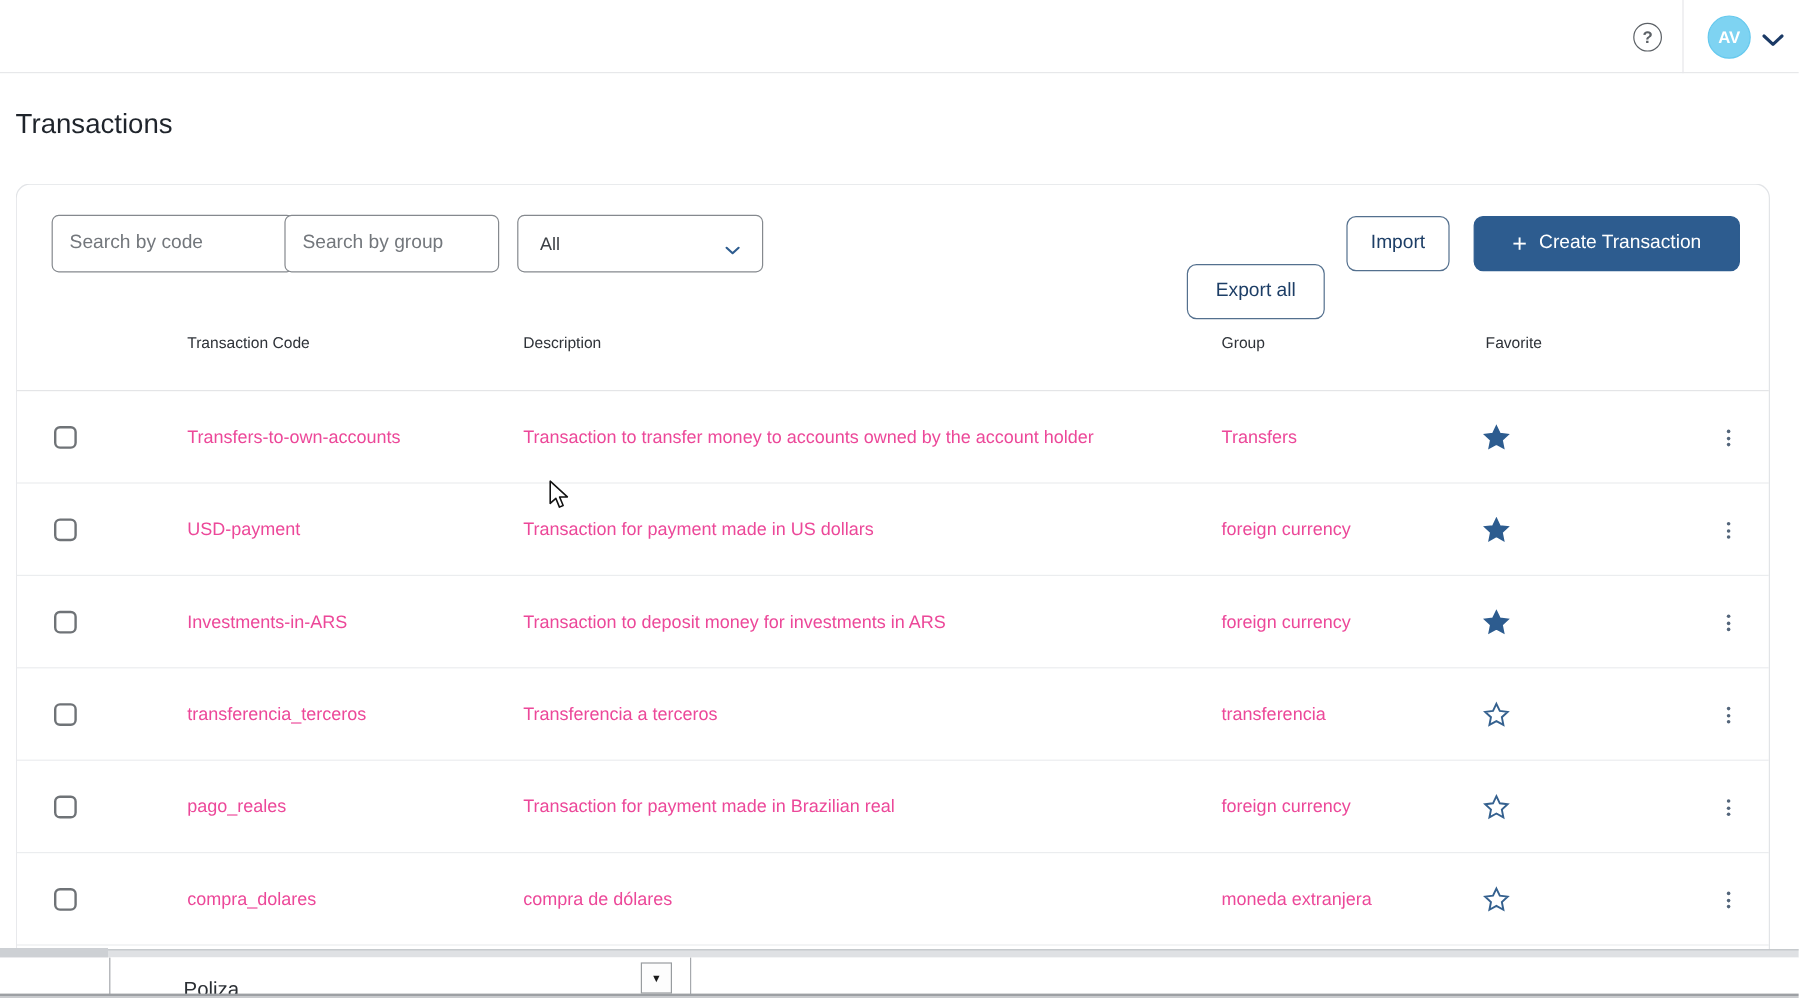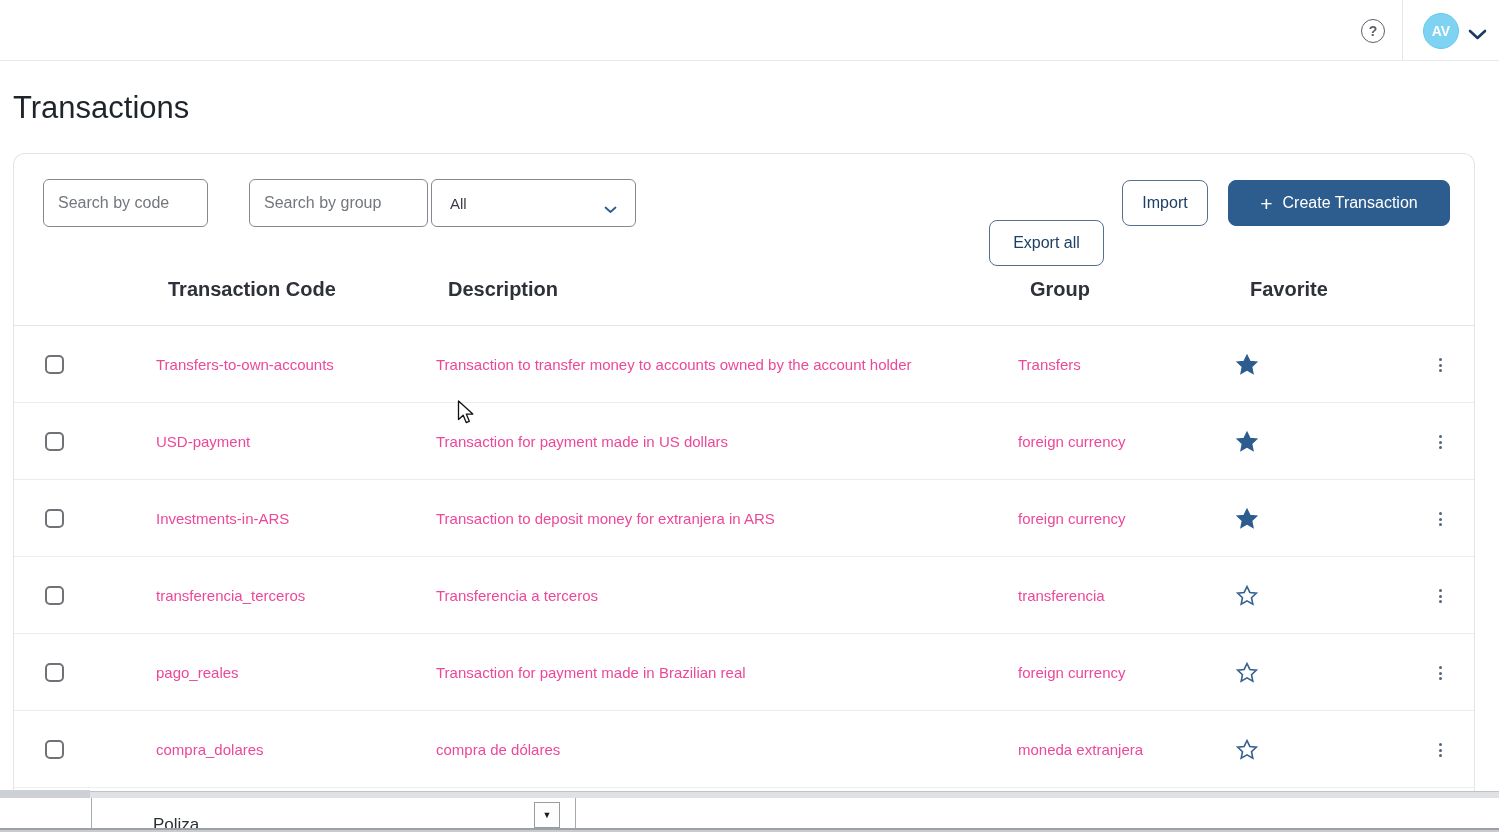--- a/index.html
+++ b/index.html
@@ -16,50 +16,50 @@
   .help-btn { position:absolute; left:1361px; top:19px; width:24px; height:24px; border-radius:50%;
     border:1.6px solid #5c6166; color:#5c6166; background:#fff; font-size:14px; font-weight:bold;
     display:flex; align-items:center; justify-content:center; cursor:pointer; }
   .topbar-divider { position:absolute; left:1402px; top:0; width:1px; height:61px; background:#e6e7e9; }
   .avatar { position:absolute; left:1423px; top:13px; width:36px; height:36px; border-radius:50%;
     background:#7ed3f2; border:1px solid #66c9ee; color:#fff; font-weight:bold; font-size:14px;
     display:flex; align-items:center; justify-content:center; cursor:pointer; }
   .user-chevron { position:absolute; left:1468px; top:26px; cursor:pointer; }
 
   
-  .page-title { position:absolute; left:13px; top:90px; font-size:31px; font-weight:500; color:#1f242b; }
+  .page-title { position:absolute; left:13px; top:90px; font-size:23px; font-weight:500; color:#1f242b; }
 
   
   .card { position:absolute; left:13px; top:153px; width:1462px; height:639px;
     background:#fff; border:1px solid #e2e4e7; border-bottom:none; border-radius:12px 12px 0 0; }
 
   
   .inp { position:absolute; top:25px; height:48px; border:1px solid #85898e; border-radius:6px;
     font-size:16px; padding:0 14px; color:#2c3035; background:#fff;
     font-family:"Liberation Sans", sans-serif; }
   .inp::placeholder { color:#73777c; opacity:1; }
-  .inp-code  { left:29px;  width:165px; }
-  .inp-group { left:223px; width:179px;margin-left:12px; }
+  .inp-code  { left:29px;  width:202px; }
+  .inp-group { left:223px; width:179px; }
   .sel { position:absolute; left:417px; top:25px; width:205px; height:48px;
     border:1px solid #85898e; border-radius:6px; background:#fff; cursor:pointer;
     display:flex; align-items:center; padding:0 18px; font-size:15px; color:#3c4045; }
   .sel .sel-chevron { position:absolute; right:18px; top:20px; }
 
   .btn { position:absolute; top:26px; height:46px; border-radius:8px; font-size:16px; cursor:pointer;
     font-family:"Liberation Sans", sans-serif; display:flex; align-items:center; justify-content:center; }
   .btn-outline { background:#fff; border:1px solid #54708e; color:#1d3e66; }
   .btn-export { left:975px;  width:115px;margin-top:40px; }
   .btn-import { left:1108px; width:86px;text-align:center; }
   .btn-create { left:1214px; width:222px; background:#2d5c8f; border:1px solid #2d5c8f; color:#fff; gap:10px; }
   .btn-create .plus { font-size:21px; font-weight:300; line-height:1; }
 
   
   .thead { position:absolute; left:0; top:100px; width:1460px; height:72px;
     border-bottom:1px solid #e4e5e7; }
-  .thead span { position:absolute; top:24px; font-size:20px; font-weight:bold; color:#2e3238;margin-left:12px; }
+  .thead span { position:absolute; top:24px; font-size:13px; font-weight:normal; color:#2e3238; }
   .th-code  { left:142px; }  .th-desc { left:422px; }
   .th-group { left:1004px; } .th-fav  { left:1224px; }
 
   .row { position:absolute; left:0; width:1460px; height:77px; border-bottom:1px solid #ebedef; }
   .cb { position:absolute; left:31px; top:29px; width:19px; height:19px; border:2px solid #6f7377;
     border-radius:5px; background:#fff; cursor:pointer; }
   .cell { position:absolute; top:0; height:77px; display:flex; align-items:center;
     font-size:15px; color:#ec4899; }
   .c-code  { left:142px; }  .c-desc { left:422px; }  .c-group { left:1004px; }
   .star { position:absolute; left:1221px; top:27px; width:24px; height:24px; background:none;
@@ -163,21 +163,21 @@
     <button class="kebab">
         <i></i>
         <i></i>
         <i></i>
       </button>
   </div>
 
   <div class="row" style="top:326px">
     <div class="cb"></div>
     <div class="cell c-code">Investments-in-ARS</div>
-    <div class="cell c-desc">Transaction to deposit money for extranjera in ARS</div>
+    <div class="cell c-desc">Transaction to deposit money for investments in ARS</div>
     <div class="cell c-group">foreign currency</div>
     <button class="star" data-star="filled">
       <svg width="24" height="24" viewBox="0 0 24 24">
           <path d="M12 2.5l2.83 5.93 6.52.77-4.82 4.46 1.28 6.44L12 16.9l-5.81 3.2 1.28-6.44-4.82-4.46 6.52-.77z"></path>
         </svg>
     </button>
     <button class="kebab">
         <i></i>
         <i></i>
         <i></i>

